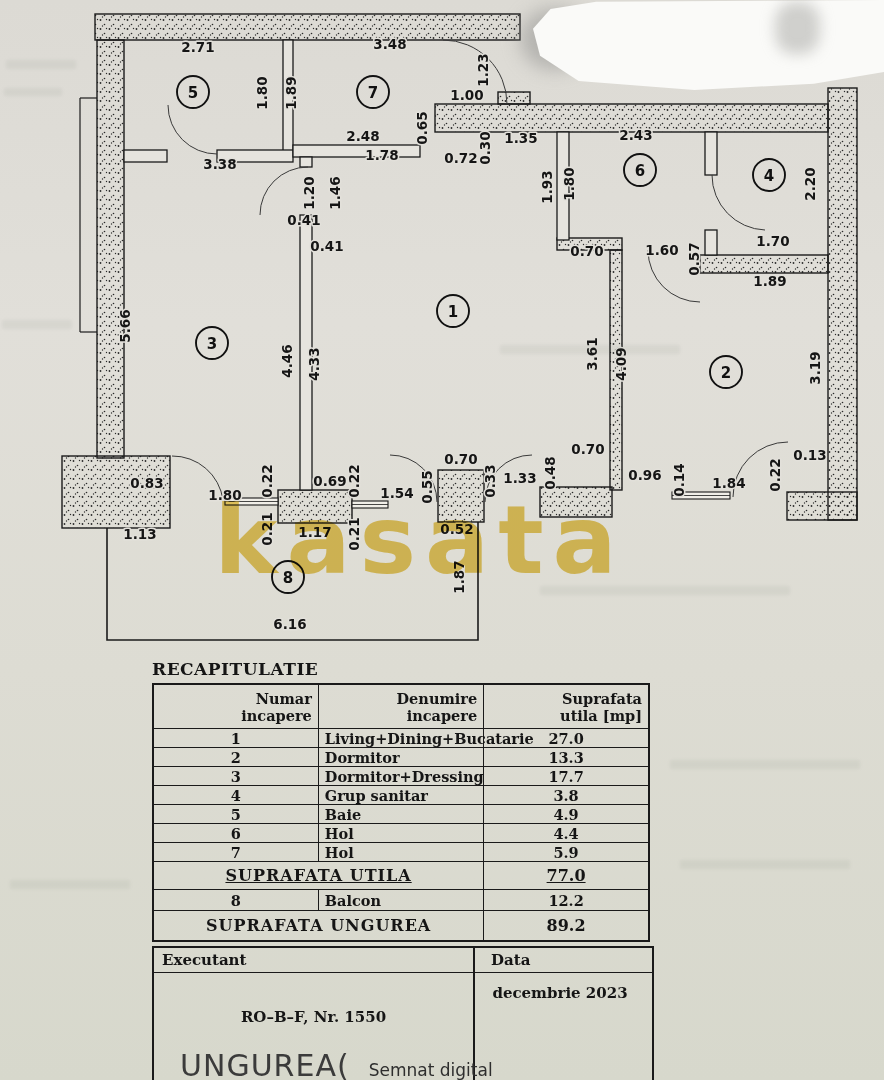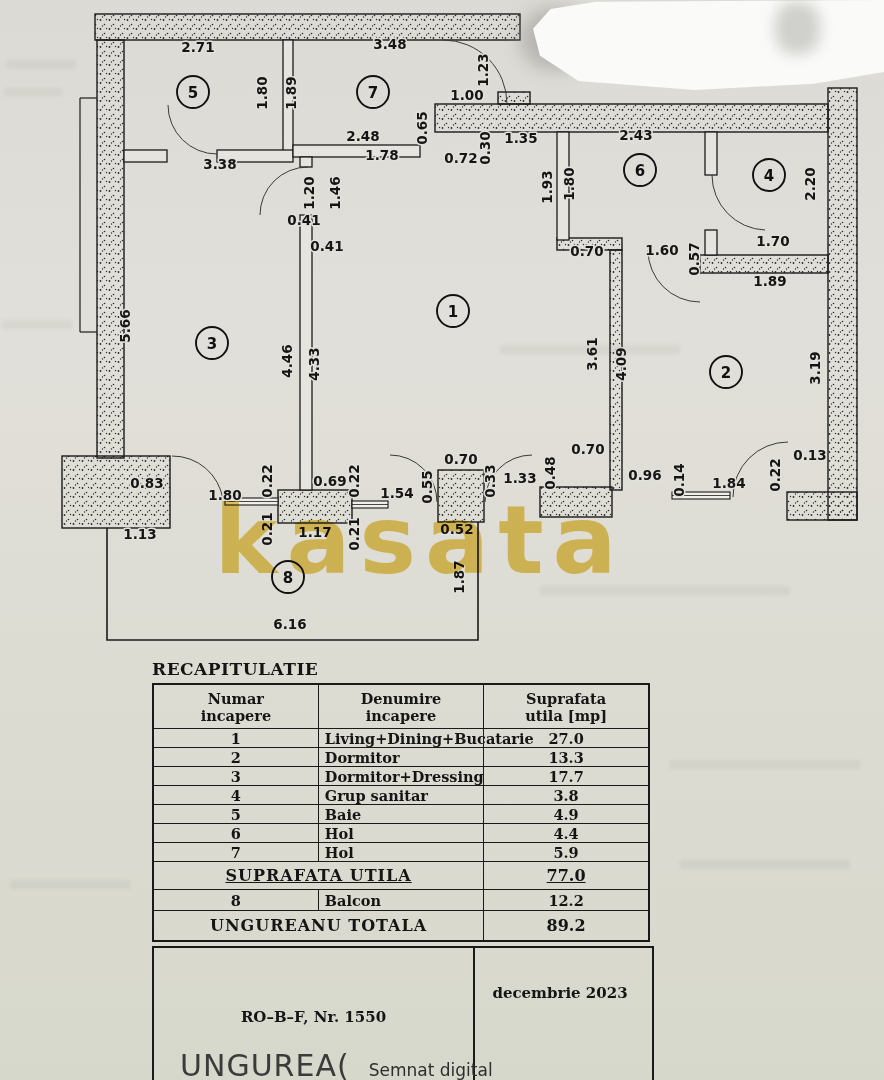--- a/index.html
+++ b/index.html
@@ -16,21 +16,21 @@
        clip-path:polygon(0 32%,5% 10%,18% 2%,100% 0,100% 80%,80% 93%,46% 100%,13% 90%,2% 62%);}
   .blob-smudge{position:absolute;left:520px;top:8px;width:70px;height:62px;background:rgba(148,148,146,.55);filter:blur(9px);border-radius:50%;}
   .blob-streak{position:absolute;left:775px;top:2px;width:45px;height:52px;background:rgba(165,165,162,.5);filter:blur(7px);border-radius:40%;}
   .bleed{position:absolute;background:rgba(90,95,90,.07);filter:blur(1.5px);border-radius:2px;}
   
   .recap-title{position:absolute;left:152px;top:659px;font:bold 17px "DejaVu Serif",serif;color:#151515;letter-spacing:.5px;}
   table.recap{position:absolute;left:152px;top:683px;width:498px;border-collapse:collapse;table-layout:fixed;
        font-family:"DejaVu Serif",serif;color:#151515;}
   table.recap td,table.recap th{border:1.7px solid #1a1a1a;padding:0 6px;font-weight:bold;}
   table.recap{border:2.6px solid #1a1a1a;}
-  th.h{font-size:14.5px;line-height:17px;height:43px;text-align:center;}
+  th.h{font-size:14.5px;line-height:17px;height:43px;text-align:right;}
   td.num{width:76px;text-align:center;font-size:14.5px;}
   td.name{width:259px;text-align:left;font-size:14.5px;}
   td.val{text-align:center;font-size:14.5px;margin-top:34px;}
   tr.r{height:19px;}
   tr.sub{height:28px;} tr.sub td{font-size:16px;text-decoration:underline;}
   tr.b8{height:21px;}
   tr.tot{height:30px;} tr.tot td{font-size:16px;}
   td.spanlab{text-align:center;letter-spacing:1px;}
   
   .footer-box{position:absolute;left:152px;top:946px;width:498px;height:140px;border:2.6px solid #1a1a1a;
@@ -282,27 +282,31 @@
       <tr class="sub">
         <td class="spanlab" colspan="2">SUPRAFATA UTILA</td>
         <td class="val">77.0</td>
       </tr>
       <tr class="b8">
         <td class="num">8</td>
         <td class="name">Balcon</td>
         <td class="val">12.2</td>
       </tr>
       <tr class="tot">
-        <td class="spanlab" colspan="2">UNGUREANU TOTALA</td>
+        <td class="spanlab" colspan="2">SUPRAFATA UNGUREA</td>
         <td class="val">89.2</td>
       </tr>
     </tbody>
   </table>
 
   <div class="footer-box">
+    <div class="fhead">
+      <span>Executant</span>
+      <span class="fh-data">Data</span>
+    </div>
     <div class="fdiv"></div>
     <div class="exec">
       <br>
       <span>RO–B–F, Nr. 1550</span>
     </div>
     <div class="fdate">decembrie 2023</div>
     <div class="sig">
       <span class="sname">UNGUREA(</span>
       <span class="snote">Semnat digital</span>
     </div>

